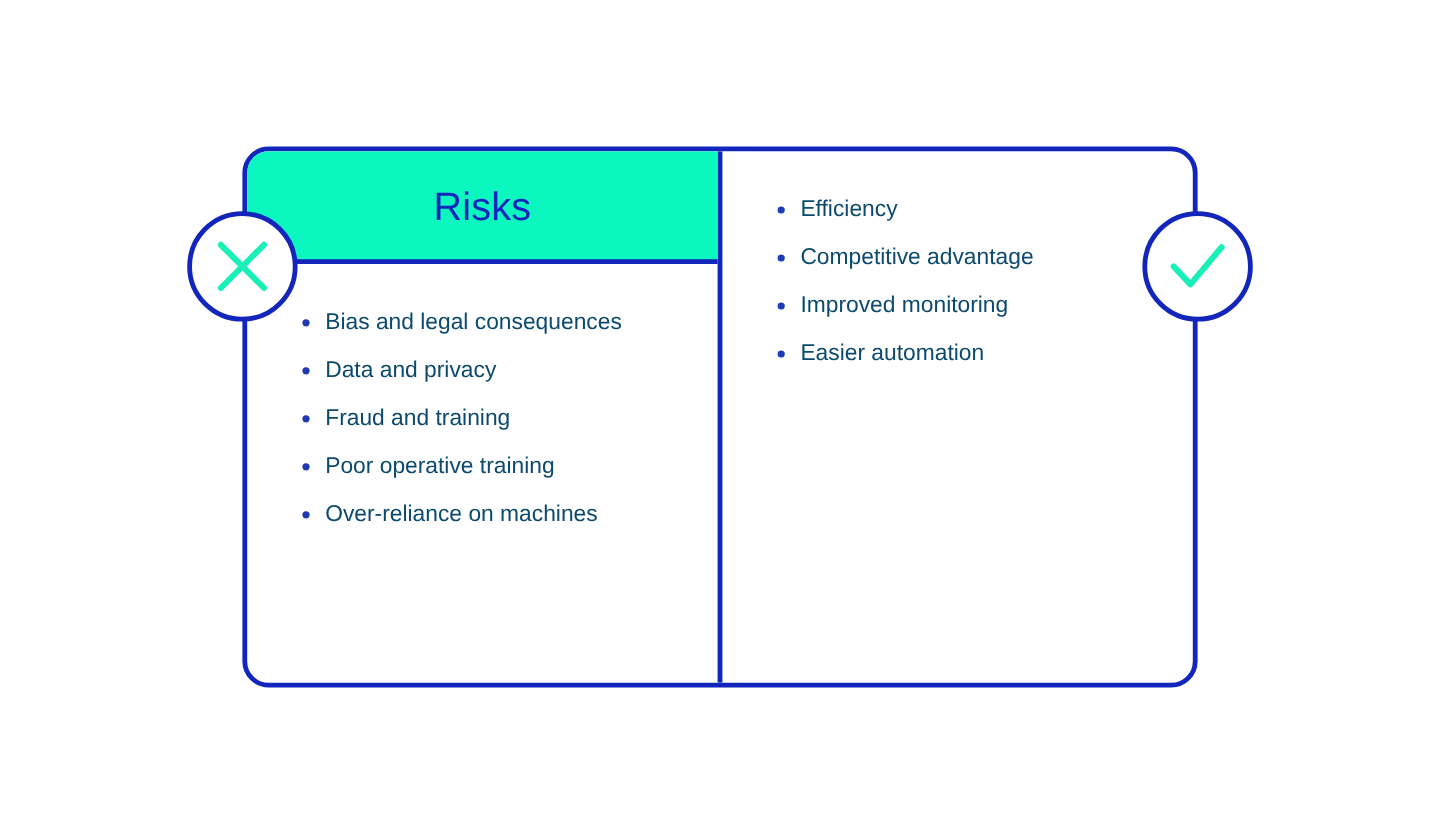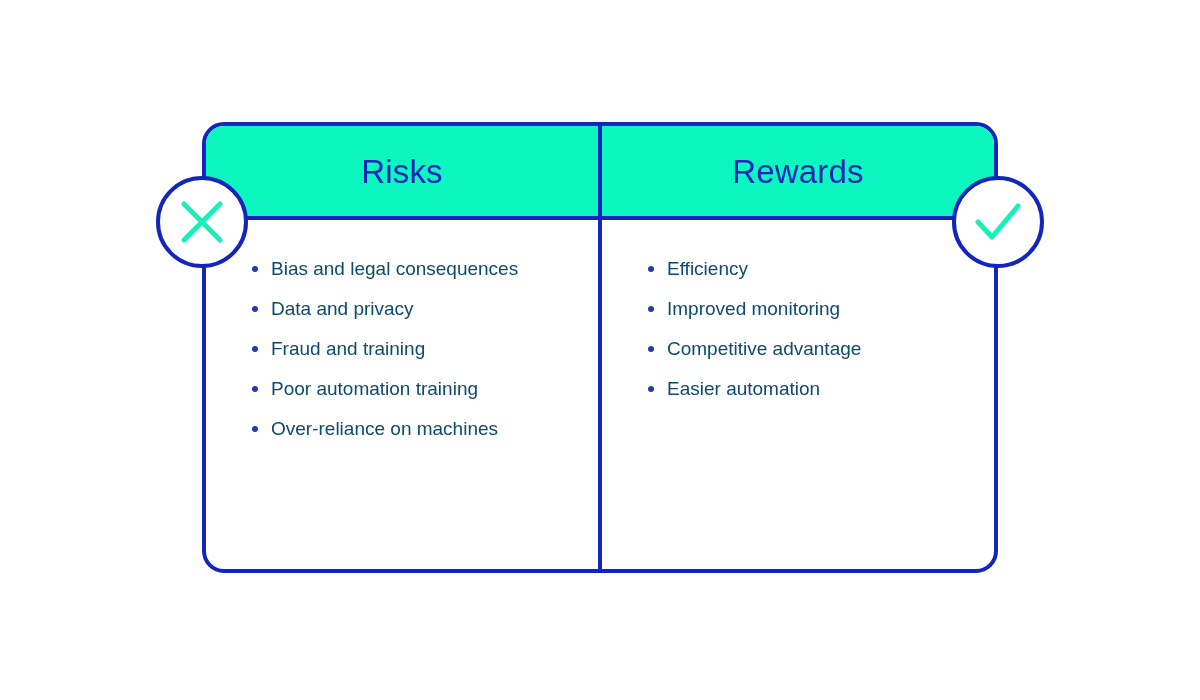--- a/index.html
+++ b/index.html
@@ -159,47 +159,44 @@
           <li class="bullet-item">
             <span class="dot"></span>
             <span>Data and privacy</span>
           </li>
           <li class="bullet-item">
             <span class="dot"></span>
             <span>Fraud and training</span>
           </li>
           <li class="bullet-item">
             <span class="dot"></span>
-            <span>Poor automation training</span>
+            <span>Poor operative training</span>
           </li>
           <li class="bullet-item">
             <span class="dot"></span>
             <span>Over-reliance on machines</span>
           </li>
         </ul>
       </div>
     </div>
 
     <div class="column right">
-      <div class="col-header">
-        <div class="col-title">Rewards</div>
-      </div>
       <div class="col-body">
         <ul class="bullet-list">
           <li class="bullet-item">
             <span class="dot"></span>
             <span>Efficiency</span>
           </li>
           <li class="bullet-item">
             <span class="dot"></span>
+            <span>Competitive advantage</span>
+          </li>
+          <li class="bullet-item">
+            <span class="dot"></span>
             <span>Improved monitoring</span>
-          </li>
-          <li class="bullet-item">
-            <span class="dot"></span>
-            <span>Competitive advantage</span>
           </li>
           <li class="bullet-item">
             <span class="dot"></span>
             <span>Easier automation</span>
           </li>
         </ul>
       </div>
     </div>
 
   </div>

